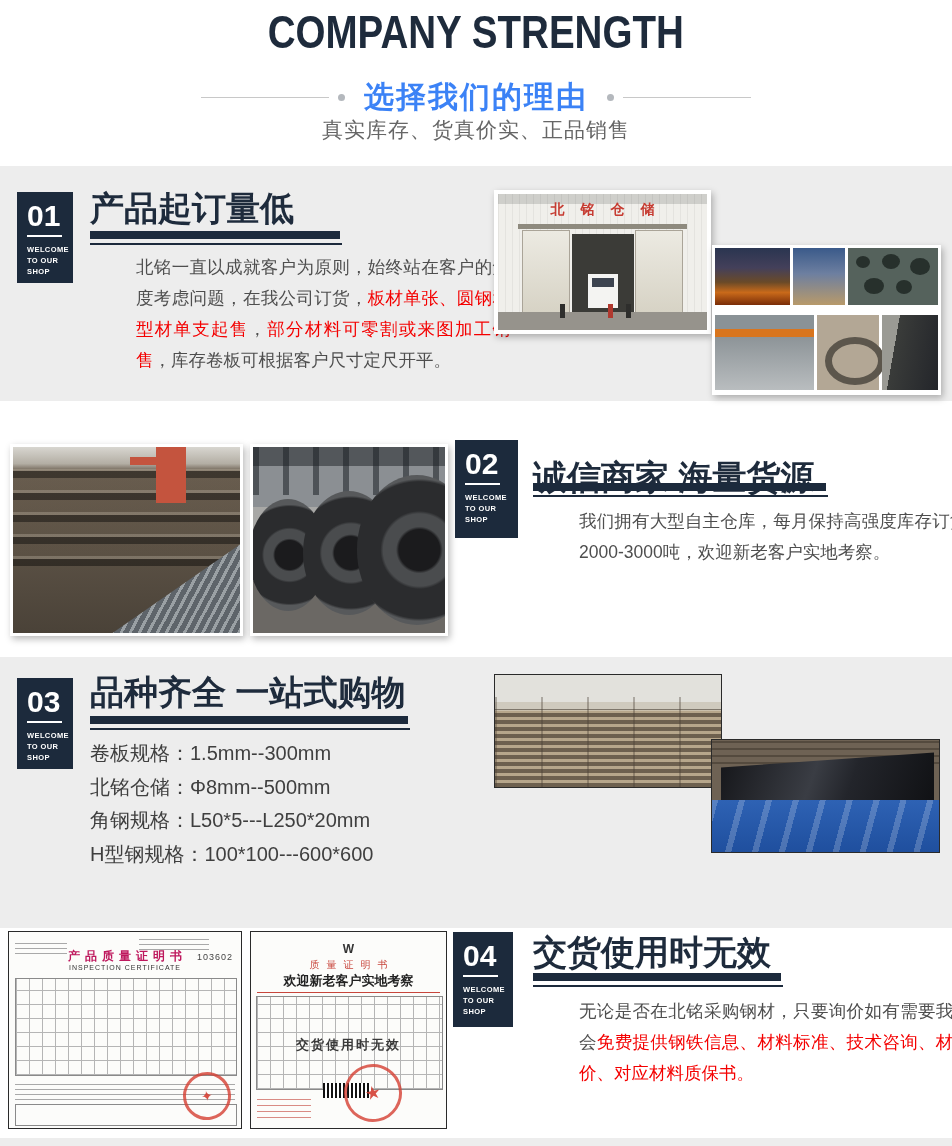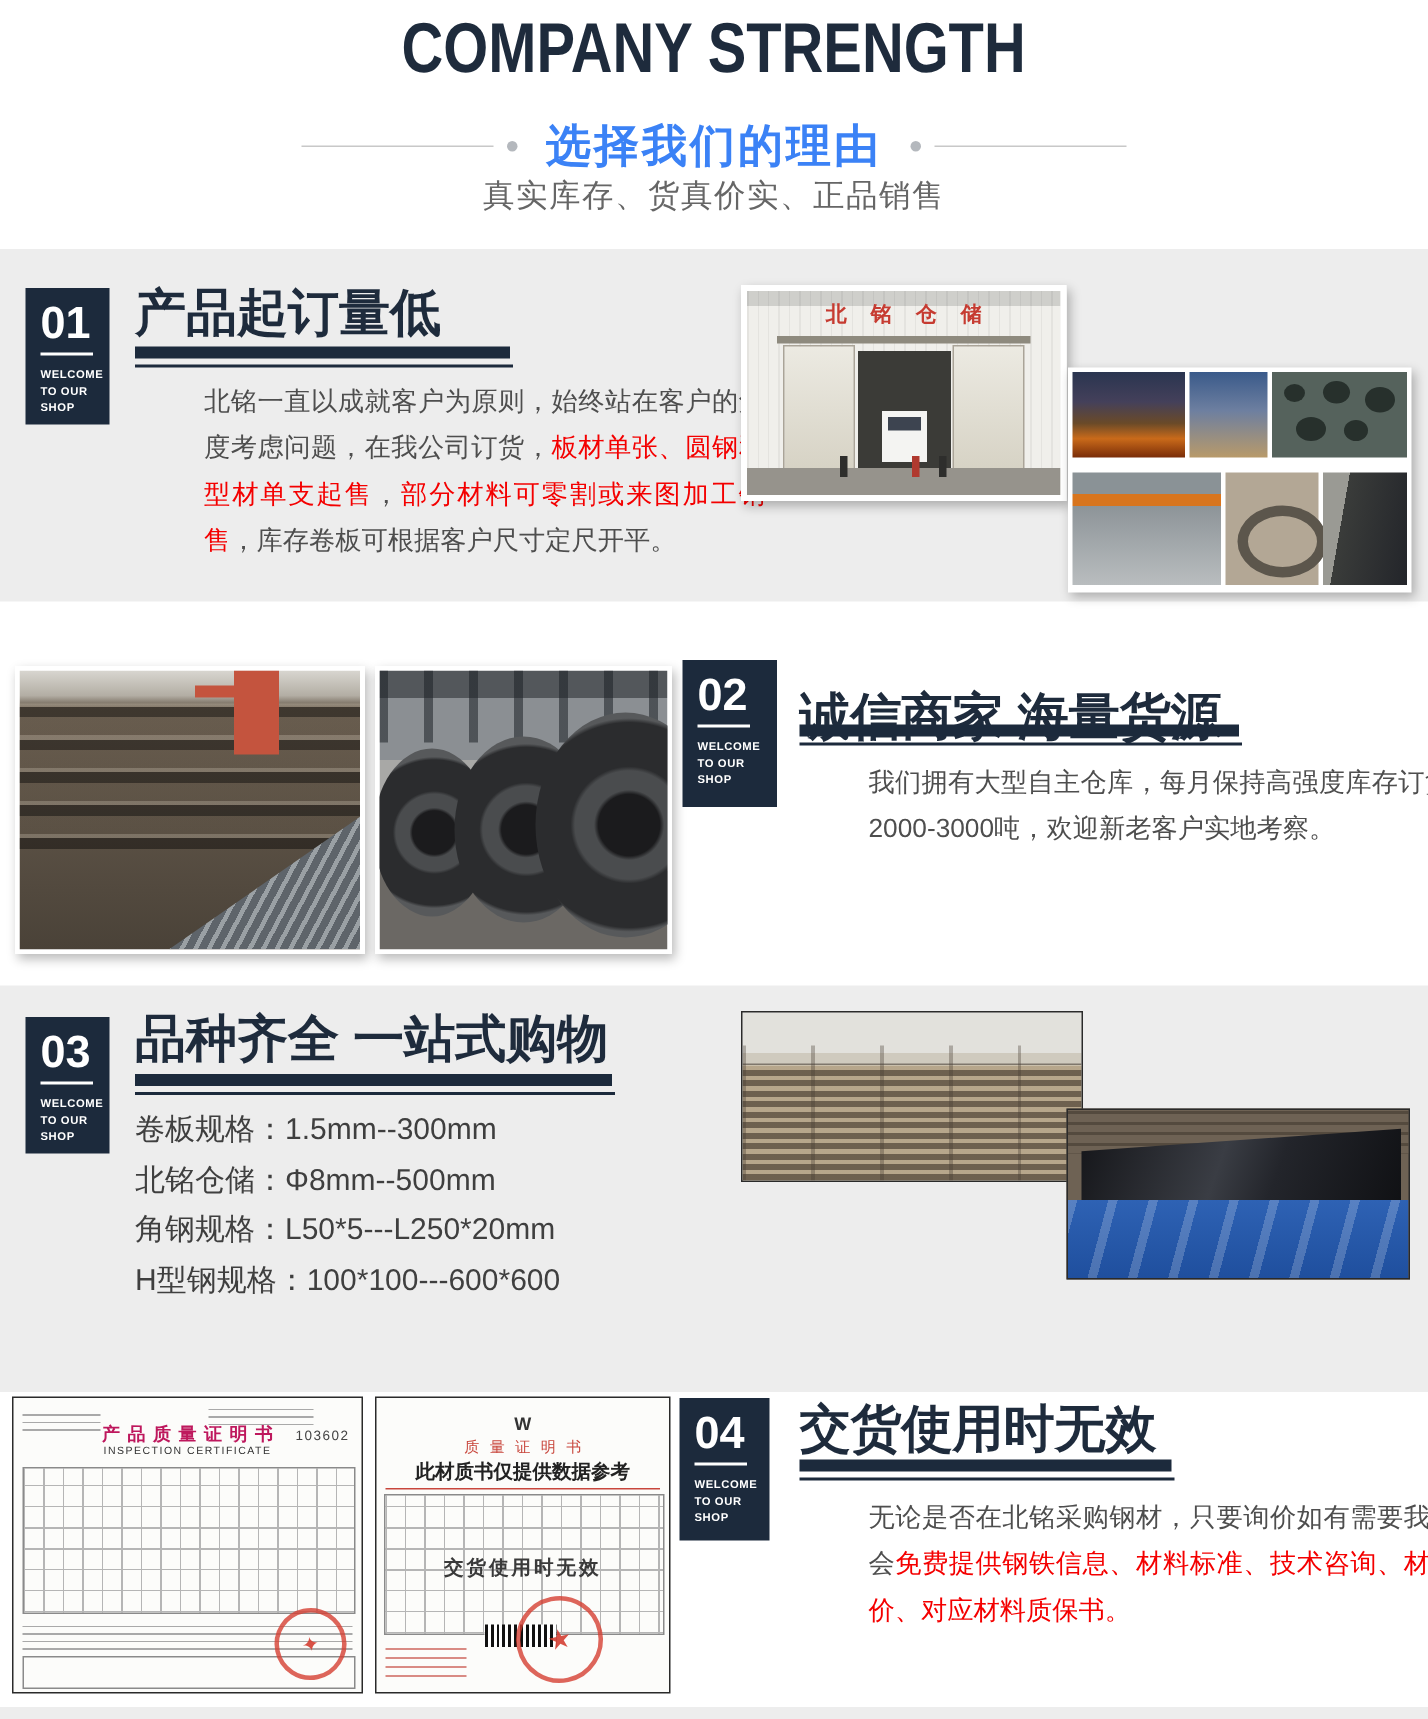--- a/index.html
+++ b/index.html
@@ -284,21 +284,21 @@
     <div class="microlines" style="left:130px;top:6px;width:70px;height:12px;"></div>
     <div class="grid" style="left:6px;top:46px;width:220px;height:96px;"></div>
     <div class="microlines" style="left:6px;top:148px;width:220px;height:20px;"></div>
     <div class="grid" style="left:6px;top:172px;width:220px;height:20px;background:none;"></div>
     <div class="stamp" style="right:10px;bottom:8px;width:42px;height:42px;font-size:14px;">✦</div>
   </div>
 
   <div class="photo cert cert2">
     <div class="cert2-co"><b>W</b></div>
     <div class="cert2-hd">质量证明书</div>
-    <div class="cert2-notice">此材质书仅提供数据参考</div>
+    <div class="cert2-notice">欢迎新老客户实地考察</div>
     <div class="cert2-rule"></div>
     <div class="grid" style="left:5px;top:64px;width:185px;height:92px;"></div>
     <div class="cert2-water">交货使用时无效</div>
     <div class="redlines" style="left:6px;bottom:10px;width:54px;height:24px;"></div>
     <div class="barcode"></div>
     <div class="stamp" style="right:44px;bottom:6px;width:52px;height:52px;font-size:18px;z-index:3;">★</div>
   </div>
 
   <div class="numbox nb4">
     <span class="num">04</span>

